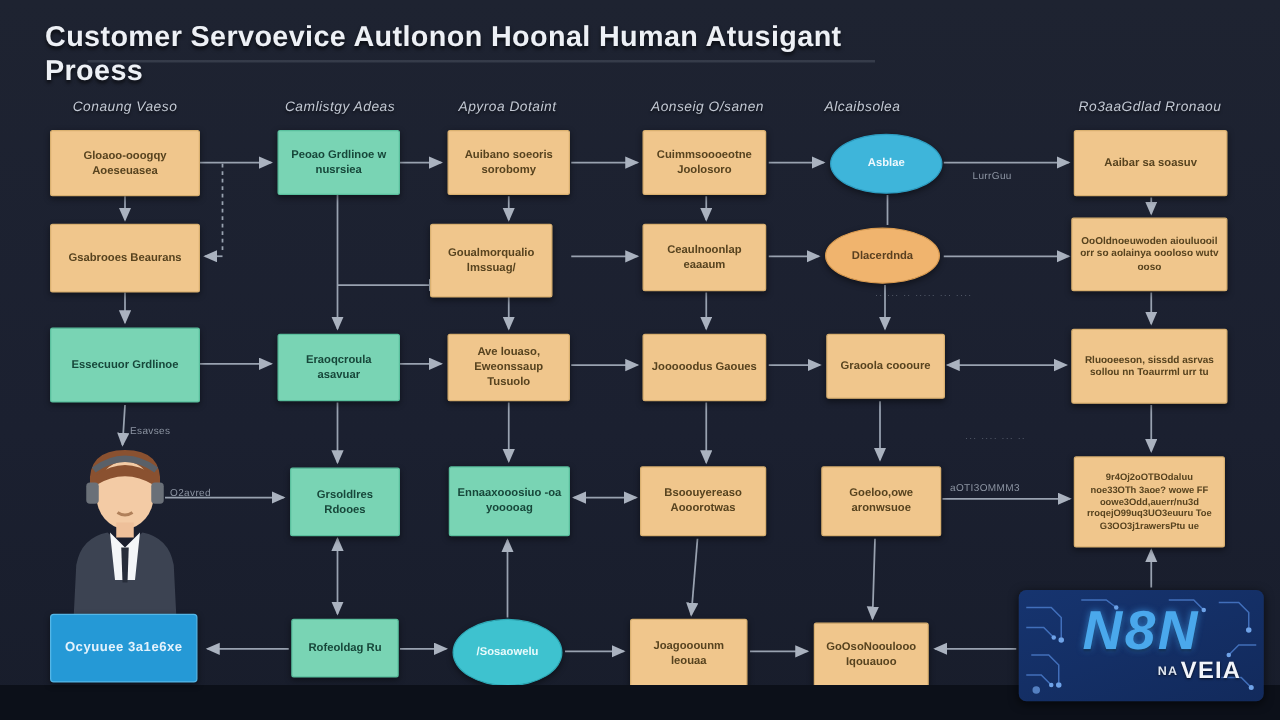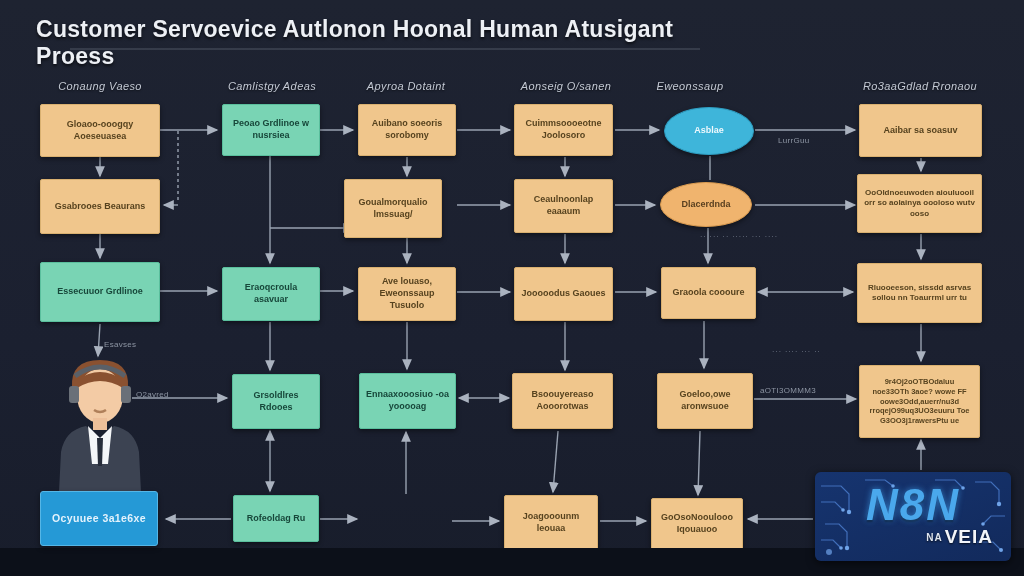--- a/index.html
+++ b/index.html
@@ -56,21 +56,21 @@
 
 <div id="canvas">
 
   <div class="page-title">Customer Servoevice Autlonon Hoonal Human Atusigant Proess</div>
   <div class="title-underline"></div>
 
   <div class="col-header" style="left:40px;top:80px;width:120px">Conaung Vaeso</div>
   <div class="col-header" style="left:212px;top:80px;width:120px">Camlistgy Adeas</div>
   <div class="col-header" style="left:346px;top:80px;width:120px">Apyroa Dotaint</div>
   <div class="col-header" style="left:506px;top:80px;width:120px">Aonseig O/sanen</div>
-  <div class="col-header" style="left:630px;top:80px;width:120px">Eweonssaup</div>
+  <div class="col-header" style="left:630px;top:80px;width:120px">Alcaibsolea</div>
   <div class="col-header" style="left:845px;top:80px;width:150px">Ro3aaGdlad Rronaou</div>
 
   <svg id="arrows" width="1024" height="576">
     <defs>
       <marker id="mE" markerWidth="9" markerHeight="8" refX="7" refY="3.5" orient="auto-start-reverse">
         <path d="M0,0 L8,3.5 L0,7 z" fill="#aab2bf"></path>
       </marker>
     </defs>
     <g stroke="#99a2b0" stroke-width="1.4" fill="none">
 
@@ -152,20 +152,21 @@
 
   <div class="node teal" style="left:222px;top:104px;width:98px;height:52px">Peoao Grdlinoe w nusrsiea</div>
   <div class="node teal" style="left:222px;top:267px;width:98px;height:54px">Eraoqcroula asavuar</div>
   <div class="node teal" style="left:232px;top:374px;width:88px;height:55px">Grsoldlres Rdooes</div>
   <div class="node teal" style="left:233px;top:495px;width:86px;height:47px">Rofeoldag Ru</div>
 
   <div class="node orange" style="left:358px;top:104px;width:98px;height:52px">Auibano soeoris sorobomy</div>
   <div class="node orange" style="left:344px;top:179px;width:98px;height:59px">Goualmorqualio lmssuag/</div>
   <div class="node orange" style="left:358px;top:267px;width:98px;height:54px">Ave louaso, Eweonssaup Tusuolo</div>
   <div class="node teal" style="left:359px;top:373px;width:97px;height:56px">Ennaaxooosiuo -oa yooooag</div>
+  <div class="node cyan-ell ell" style="left:362px;top:495px;width:88px;height:54px">/Sosaowelu</div>
 
   <div class="node orange" style="left:514px;top:104px;width:99px;height:52px">Cuimmsoooeotne Joolosoro</div>
   <div class="node orange" style="left:514px;top:179px;width:99px;height:54px">Ceaulnoonlap eaaaum</div>
   <div class="node orange" style="left:514px;top:267px;width:99px;height:54px">Jooooodus Gaoues</div>
   <div class="node orange" style="left:512px;top:373px;width:101px;height:56px">Bsoouyereaso Aooorotwas</div>
   <div class="node orange" style="left:504px;top:495px;width:94px;height:55px">Joagooounm leouaa</div>
 
   <div class="node blue-ell ell" style="left:664px;top:107px;width:90px;height:48px">Asblae</div>
   <div class="node orange-ell ell" style="left:660px;top:182px;width:92px;height:45px">Dlacerdnda</div>
   <div class="node orange" style="left:661px;top:267px;width:95px;height:52px">Graoola coooure</div>

